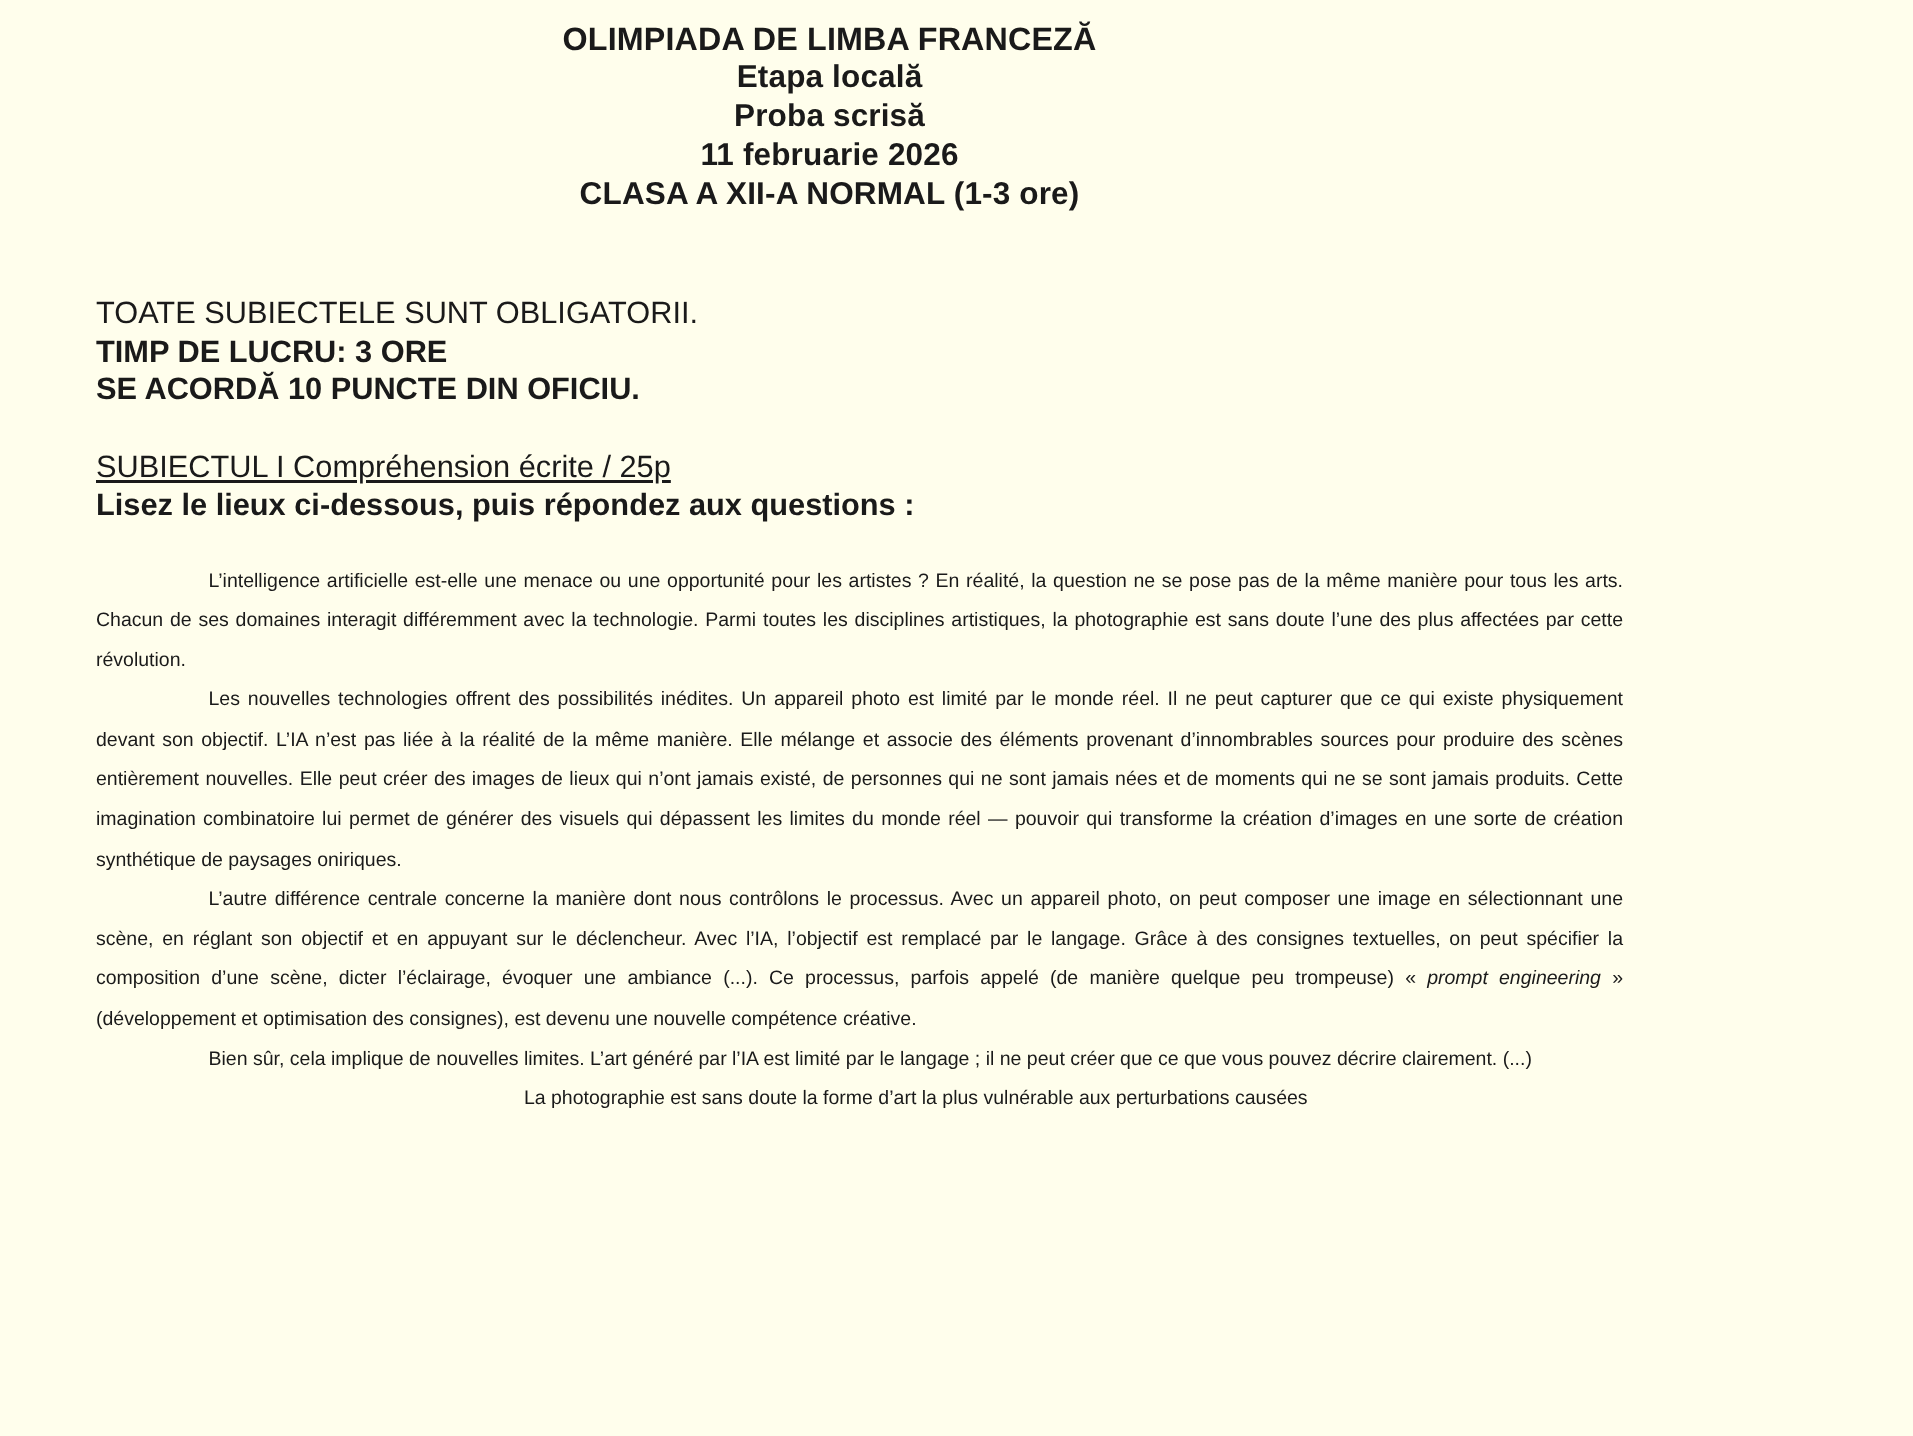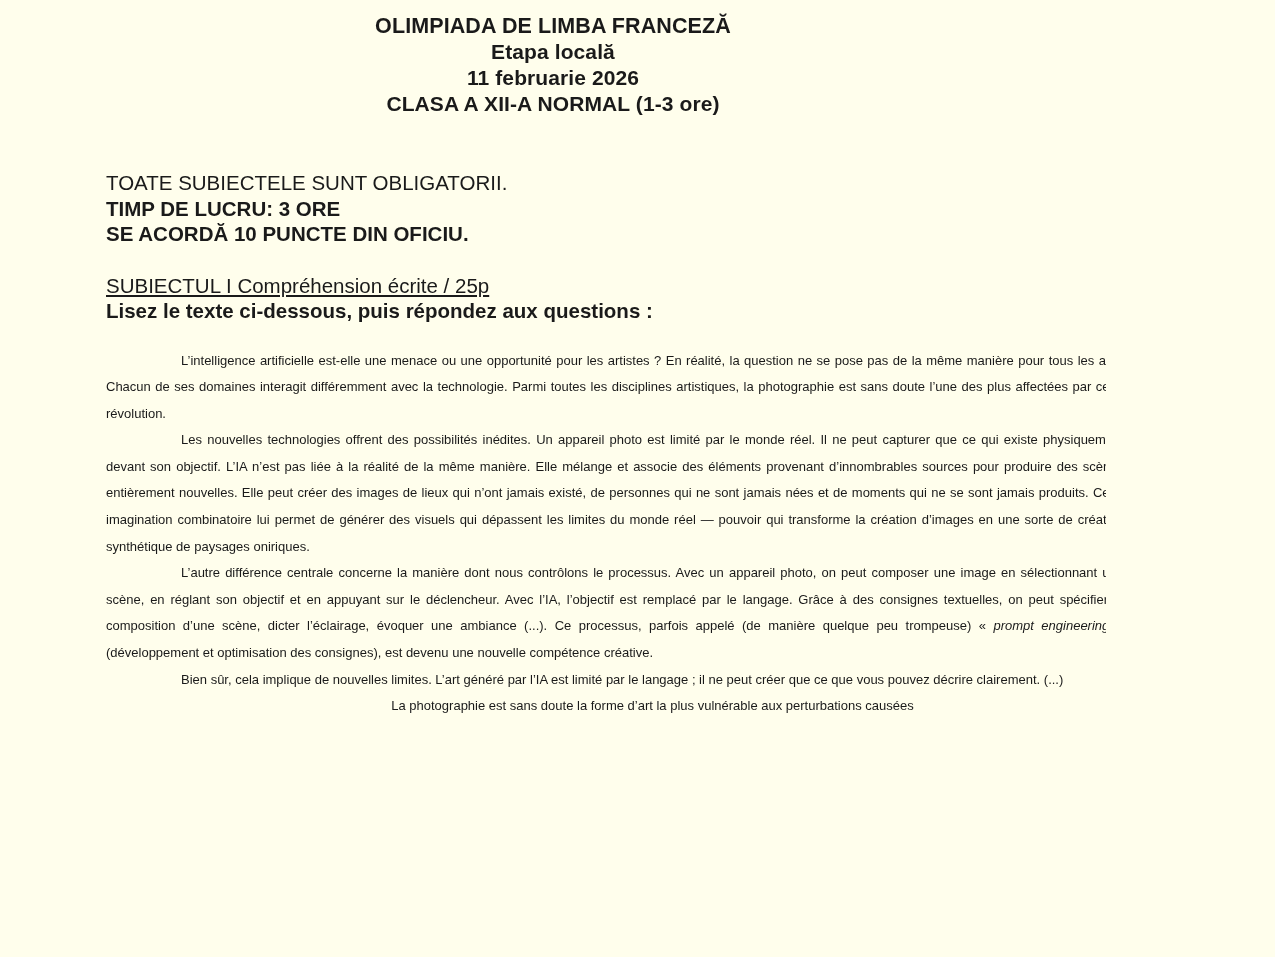--- a/index.html
+++ b/index.html
@@ -38,21 +38,21 @@
     letter-spacing: 0.1px;
     white-space: nowrap;
   }
   .doc-header .hline.title {
     font-size: 21.5px;
   }
 
   
   .content {
     position: relative;
-    margin-left: 106px;
+    margin-left: 64px;
     width: 1018px;
   }
 
   .instructions {
     margin-top: 53px;
     font-size: 20.5px;
     line-height: 25.5px;
   }
   .instructions .plain { font-weight: normal; }
   .instructions .strong { font-weight: bold; }
@@ -92,37 +92,38 @@
   }
 </style>
 </head>
 <body style="background: rgb(255, 254, 236); color: rgb(26, 26, 26);">
 
 <div class="page" style="background: rgb(255, 254, 236);">
 
   <div class="doc-header">
     <div class="hline title">OLIMPIADA DE LIMBA FRANCEZĂ</div>
     <div class="hline">Etapa locală</div>
+    <div class="hline">Proba scrisă</div>
     <div class="hline">11 februarie 2026</div>
     <div class="hline">CLASA A XII-A NORMAL (1-3 ore)</div>
   </div>
 
   <div class="content">
 
     <div class="instructions">
       <div class="plain">TOATE SUBIECTELE SUNT OBLIGATORII.</div>
       <div class="strong">TIMP DE LUCRU: 3 ORE</div>
       <div class="strong">SE ACORDĂ 10 PUNCTE DIN OFICIU.</div>
     </div>
 
     <div class="subject-block">
       <div>
         <span class="subject-title">SUBIECTUL I Compréhension écrite / 25p</span>
       </div>
-      <div class="subject-instr">Lisez le texte ci-dessous, puis répondez aux questions :</div>
+      <div class="subject-instr">Lisez le lieux ci-dessous, puis répondez aux questions :</div>
     </div>
 
     <div class="body-text">
       <p>L’intelligence artificielle est-elle une menace ou une opportunité pour les artistes ?  En réalité, la question ne se pose pas de la même manière pour tous les arts. Chacun de ses domaines interagit différemment avec la technologie. Parmi toutes les disciplines artistiques, la photographie est sans doute l’une des plus affectées par cette révolution.</p>
       <p>Les nouvelles technologies offrent des possibilités inédites. Un appareil photo est limité par le monde réel. Il ne peut capturer que ce qui existe physiquement devant son objectif. L’IA n’est pas liée à la réalité de la même manière. Elle mélange et associe des éléments provenant d’innombrables sources pour produire des scènes entièrement nouvelles. Elle peut créer des images de lieux qui n’ont jamais existé, de personnes qui ne sont jamais nées et de moments qui ne se sont jamais produits. Cette imagination combinatoire lui permet de générer des visuels qui dépassent les limites du monde réel — pouvoir qui transforme la création d’images en une sorte de création synthétique de paysages oniriques.</p>
       <p><span>L’autre différence centrale concerne la manière dont nous contrôlons le processus. Avec un appareil photo, on peut composer une image en sélectionnant une scène, en réglant son objectif et en appuyant sur le déclencheur. Avec l’IA, l’objectif est remplacé par le langage. Grâce à des consignes textuelles, on peut spécifier la composition d’une scène, dicter l’éclairage, évoquer une ambiance (...). Ce processus, parfois appelé (de manière quelque peu trompeuse) « </span><i>prompt engineering</i><span> » (développement et optimisation des consignes), est devenu une nouvelle compétence créative.</span></p>
       <p>Bien sûr, cela implique de nouvelles limites. L’art généré par l’IA est limité par le langage ; il ne peut créer que ce que vous pouvez décrire clairement. (...)</p>
       <p>La photographie est sans doute la forme d’art la plus vulnérable aux perturbations causées</p>
     </div>
 

